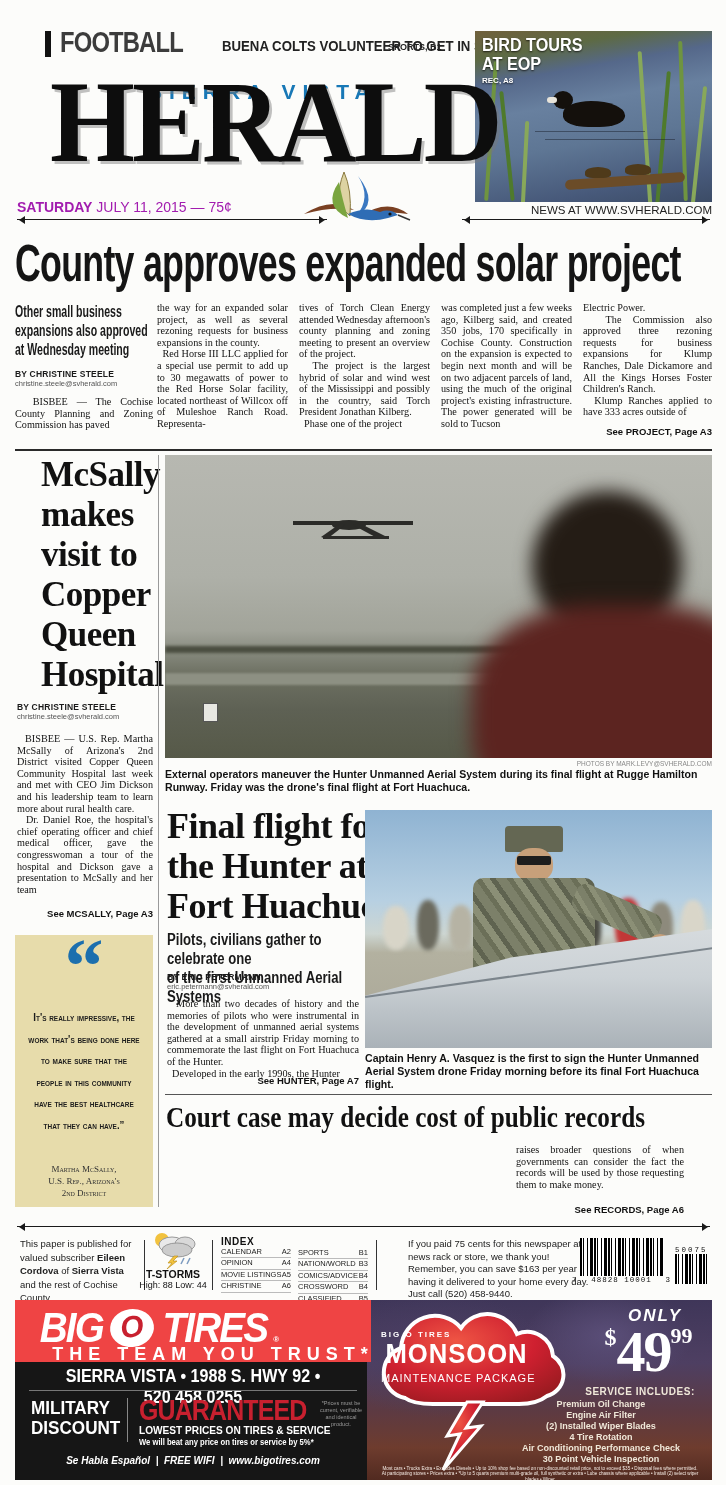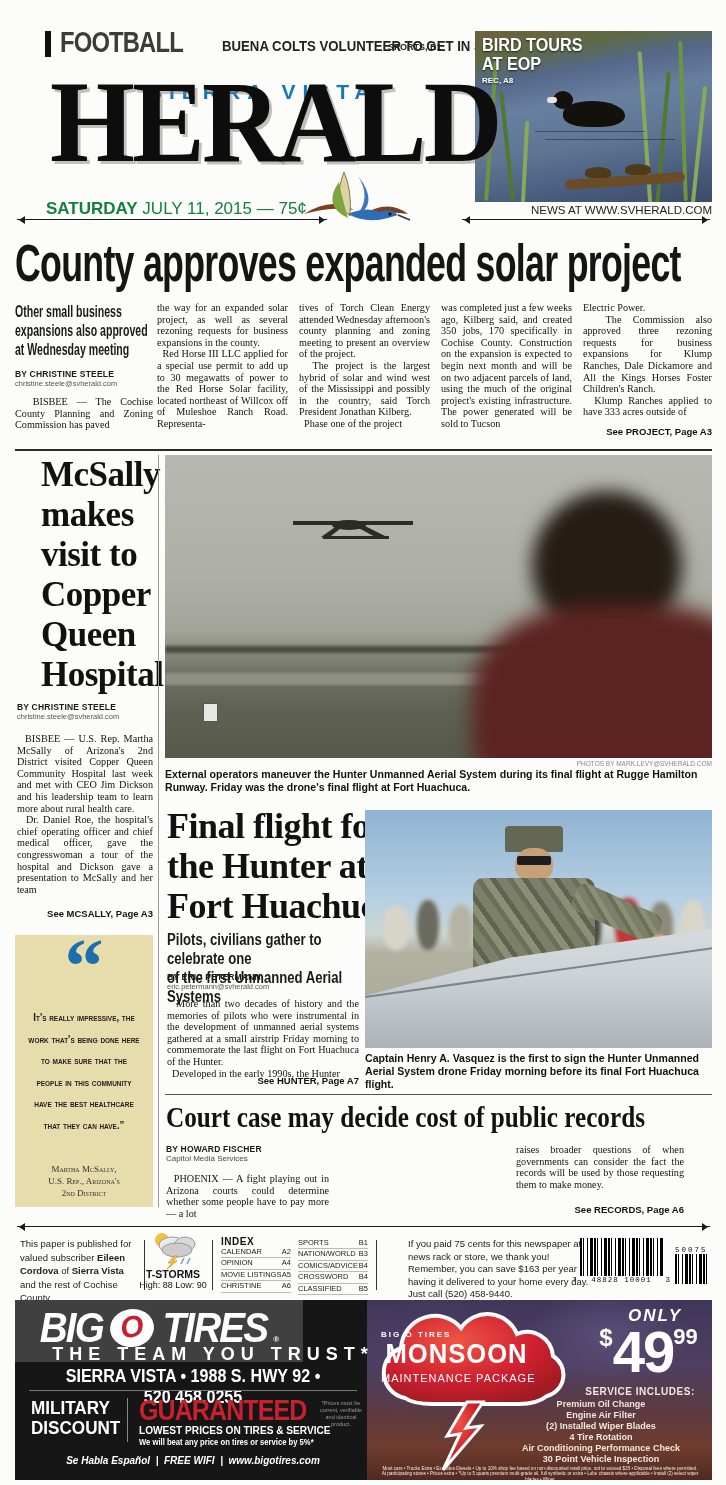--- a/index.html
+++ b/index.html
@@ -38,21 +38,21 @@
               text-shadow:0 1px 2px rgba(0,0,0,.7);white-space:pre-line;}
   .bird-ref{left:482px;top:76px;font-size:8px;color:#fff;font-weight:bold;font-family:"Liberation Sans",sans-serif;
             text-shadow:0 1px 2px rgba(0,0,0,.7);}
   .news-at{left:470px;top:204px;width:242px;font-size:11.5px;color:#222;font-family:"Liberation Sans",sans-serif;text-align:right;}
 
   
   .mast-city{left:148px;top:80px;font-size:21px;font-weight:bold;letter-spacing:7px;color:#1878b6;
              font-family:"Liberation Sans",sans-serif;}
   .mast-name{left:50px;top:64px;font-size:116px;line-height:116px;font-weight:bold;color:#0d0d0d;
              letter-spacing:-3px;text-shadow:3px 3px 0 rgba(120,120,120,.45);transform:scaleX(.94);transform-origin:0 0;}
-  .dateline{left:17px;top:199px;font-size:17px;font-family:"Liberation Sans",sans-serif;color:#15803d;margin-left:29px;}
+  .dateline{left:17px;top:199px;font-size:14px;font-family:"Liberation Sans",sans-serif;color:#a21caf;}
   .arrowline{height:0;border-top:1.5px solid #1a1a1a;}
   .arrowline:before,.arrowline:after{content:"";position:absolute;top:-4.5px;border:4px solid transparent;}
   .arrowline:before{left:-2px;border-right:6px solid #1a1a1a;}
   .arrowline:after{right:-2px;border-left:6px solid #1a1a1a;}
 
   
   .lead-headline{left:15px;top:234px;font-size:51px;font-weight:bold;letter-spacing:-1px;color:#151515;
                  font-family:"Liberation Sans",sans-serif;transform:scaleX(.70);transform-origin:0 0;white-space:nowrap;}
   .col{position:absolute;width:131px;font-size:10.2px;line-height:11.6px;}
   .subhead1{font-size:16px;line-height:19px;font-weight:bold;color:#1a1a1a;font-family:"Liberation Sans",sans-serif;
@@ -123,21 +123,21 @@
   .foot-pay{left:384px;top:1238px;width:182px;font-family:"Liberation Sans",sans-serif;font-size:9.5px;line-height:12.5px;color:#222;margin-left:24px;}
   .barcode-bars{background:repeating-linear-gradient(90deg,#000 0 2px,#fff 2px 3px,#000 3px 4px,#fff 4px 7px,#000 7px 8px,#fff 8px 10px,#000 10px 13px,#fff 13px 14px);}
   .barcode-num{font-family:"Liberation Mono","DejaVu Sans Mono",monospace;font-size:7.5px;letter-spacing:1px;}
 
   
   .ad{left:15px;top:1300px;width:697px;height:180px;background:#161616;overflow:hidden;}
   .storm{position:absolute;left:352px;top:0;width:345px;height:180px;
      background:radial-gradient(120px 70px at 70% 20%,#5a4e78 0%,rgba(90,78,120,0) 70%),
                 radial-gradient(160px 90px at 20% 30%,#4a3f63 0%,rgba(74,63,99,0) 70%),
                 linear-gradient(180deg,#3f3659 0%,#4e3f62 35%,#5d3a42 62%,#6e3c2e 82%,#512a20 100%);}
-  .ad-red{position:absolute;left:0;top:0;width:288px;height:62px;background:#404040;}
+  .ad-red{position:absolute;left:0;top:0;width:356px;height:62px;background:#ef4444;}
   .bigo-line{position:absolute;left:22px;top:4px;display:flex;align-items:center;color:#fff;
              font-family:"Liberation Sans",sans-serif;font-weight:bold;font-style:italic;}
   .bigo-word{font-size:42px;letter-spacing:-2px;transform:scaleX(.92);}
   .bigo-o{width:44px;height:38px;background:#fff;border-radius:50%;margin:0 4px;position:relative;transform:rotate(-8deg);}
   .bigo-o span{position:absolute;left:0;right:0;top:1px;text-align:center;color:#c8202f;font-size:30px;font-style:italic;font-weight:bold;}
   .bigo-reg{font-size:8px;font-style:normal;align-self:flex-end;margin:0 0 8px 2px;}
   .ad-tag{position:absolute;left:0;top:44px;width:356px;text-align:center;color:#fff;letter-spacing:6px;
           font-family:"Liberation Sans",sans-serif;font-weight:bold;font-size:18px;padding-left:20px;}
   .ad-loc{position:absolute;left:0;top:66px;width:356px;text-align:center;color:#fff;font-size:17.5px;
           font-family:"Liberation Sans",sans-serif;font-weight:bold;transform:scaleX(.92);}
@@ -156,21 +156,21 @@
   .ad-bottom{position:absolute;left:0;top:155px;width:356px;text-align:center;color:#fff;font-style:italic;font-weight:bold;
              font-family:"Liberation Sans",sans-serif;font-size:10px;}
   .cloud-wrap{position:absolute;left:-4px;top:2px;width:230px;height:176px;}
   .cloud-txt{position:absolute;left:18px;top:28px;width:180px;color:#fff;font-family:"Liberation Sans",sans-serif;}
   .cloud-brand{font-size:8px;font-weight:bold;letter-spacing:2px;}
   .cloud-mon{font-size:27px;font-weight:bold;letter-spacing:1px;transform:scaleX(.95);}
   .cloud-sub{font-size:11px;letter-spacing:1px;margin-top:2px;}
   .only{position:absolute;left:238px;top:6px;width:100px;text-align:center;color:#fff;font-style:italic;font-weight:bold;
         font-family:"Liberation Sans",sans-serif;font-size:17px;letter-spacing:2px;}
   .price{position:absolute;left:218px;top:18px;width:127px;text-align:center;color:#fff;
-         font-family:Liberation Sans, sans-serif;font-weight:bold;}
+         font-family:Liberation Serif, serif;font-weight:bold;}
   .price .d{font-size:24px;vertical-align:26px;}
   .price .m{font-size:58px;letter-spacing:-2px;}
   .price .c{font-size:22px;vertical-align:28px;}
   .svc-title{position:absolute;left:198px;top:86px;width:150px;text-align:center;color:#efe7d8;
              font-family:"Liberation Sans",sans-serif;font-weight:bold;font-size:10px;letter-spacing:.5px;}
   .svc-list{position:absolute;left:120px;top:98px;width:228px;text-align:center;color:#efe7d8;
             font-family:"Liberation Sans",sans-serif;font-size:9.5px;line-height:11px;font-weight:bold;white-space:pre-line;
             transform:scaleX(.95);transform-origin:50% 0;}
   .fineprint{position:absolute;left:8px;top:166px;width:330px;color:#f3e9e2;font-family:"Liberation Sans",sans-serif;
              font-size:4.6px;line-height:5.4px;text-align:center;white-space:pre-line;}
@@ -316,46 +316,41 @@
     <div class="arm" style="left:206px;top:88px;width:92px;height:30px;transform:rotate(24deg)"></div>
     <div class="hand" style="left:284px;top:124px;width:22px;height:18px"></div>
     <div class="wing"></div>
     <div class="wing-edge" style="top:78%"></div>
   </div>
   <div class="abs caption" style="left:365px;top:1052px;width:350px">Captain Henry A. Vasquez is the first to sign the Hunter Unmanned Aerial System drone Friday morning before its final Fort Huachuca flight.</div>
 
   <div class="abs rule" style="left:165px;top:1094px;width:547px;height:1px;background:#555"></div>
 
   <div class="abs rec-head">Court case may decide cost of public records</div>
-  <div class="abs" style="left:166px;top:1144px;width:163px">
-    <div class="byline">BY HOWARD FISCHER</div>
-    <div class="email" style="font-size:8px;color:#444">Capitol Media Services</div>
-    <div class="prelines just" style="margin-top:10px;font-size:10.2px;line-height:11.6px">&nbsp;&nbsp;PHOENIX — A fight playing out in Arizona courts could determine whether some people have to pay more — a lot</div>
-  </div>
   <div class="abs" style="left:516px;top:1144px;width:168px">
     <div class="prelines just" style="font-size:10.2px;line-height:11.6px">raises broader questions of when governments can consider the fact the records will be used by those requesting them to make money.</div>
     <div class="jump right" style="margin-top:14px">See RECORDS, Page A6</div>
   </div>
 
   <div class="abs arrowline" style="left:17px;top:1226px;width:693px"></div>
 
   <div class="abs foot-sub"><span>This paper is published for valued subscriber </span><span class="b">Eileen Cordova</span><span> of </span><span class="b">Sierra Vista</span><span> and the rest of Cochise County.</span></div>
   <div class="vdiv" style="left:144px;top:1240px;height:50px"></div>
 
   <svg class="abs" style="left:150px;top:1231px" width="50" height="38" viewBox="0 0 50 38">
     <circle cx="12" cy="9" r="7" fill="#f2c23e"></circle>
     <ellipse cx="22" cy="14" rx="13" ry="8" fill="#e9e9e9" stroke="#999" stroke-width="1"></ellipse>
     <ellipse cx="35" cy="13" rx="10" ry="7" fill="#d9d9d9" stroke="#999" stroke-width="1"></ellipse>
     <ellipse cx="27" cy="19" rx="15" ry="7" fill="#cccccc" stroke="#999" stroke-width="1"></ellipse>
     <polygon points="24,25 18,32 22,32 17,38 27,30 23,30 28,25" fill="#f2c23e" stroke="#b88b14" stroke-width=".6"></polygon>
     <line x1="34" y1="27" x2="31" y2="33" stroke="#7e9cc0" stroke-width="1.6"></line>
     <line x1="40" y1="27" x2="37" y2="33" stroke="#7e9cc0" stroke-width="1.6"></line>
   </svg>
   <div class="abs tstorm-label">T-STORMS</div>
-  <div class="abs tstorm-temps">High: 88  Low: 90</div>
+  <div class="abs tstorm-temps">High: 88  Low: 44</div>
   <div class="vdiv" style="left:212px;top:1240px;height:50px"></div>
 
   <div class="abs" style="left:221px;top:1236px;width:70px">
     <div class="idx-title">INDEX</div>
     <div class="idx-row">
         <span>CALENDAR</span>
         <span>A2</span>
       </div>
     <div class="idx-row">
         <span>OPINION</span>
@@ -364,21 +359,21 @@
     <div class="idx-row">
         <span>MOVIE LISTINGS</span>
         <span>A5</span>
       </div>
     <div class="idx-row">
         <span>CHRISTINE</span>
         <span>A6</span>
       </div>
   </div>
   <div class="abs" style="left:298px;top:1236px;width:70px">
-    <div class="idx-row" style="margin-top:2px">
+    <div class="idx-row" style="margin-top:12px">
         <span>SPORTS</span>
         <span>B1</span>
       </div>
     <div class="idx-row">
         <span>NATION/WORLD</span>
         <span>B3</span>
       </div>
     <div class="idx-row">
         <span>COMICS/ADVICE</span>
         <span>B4</span>

